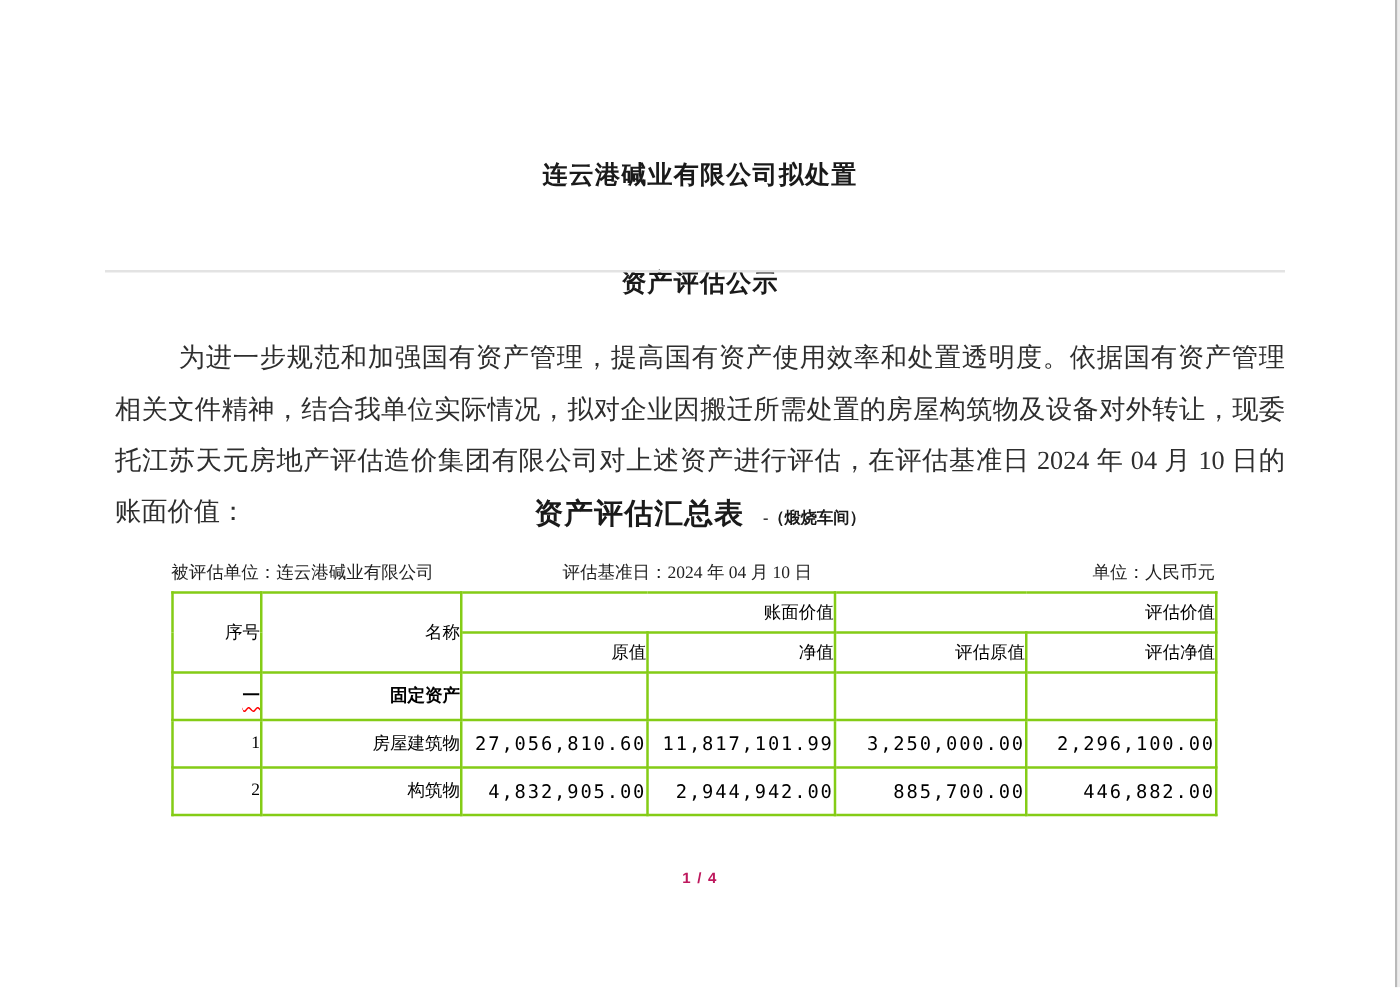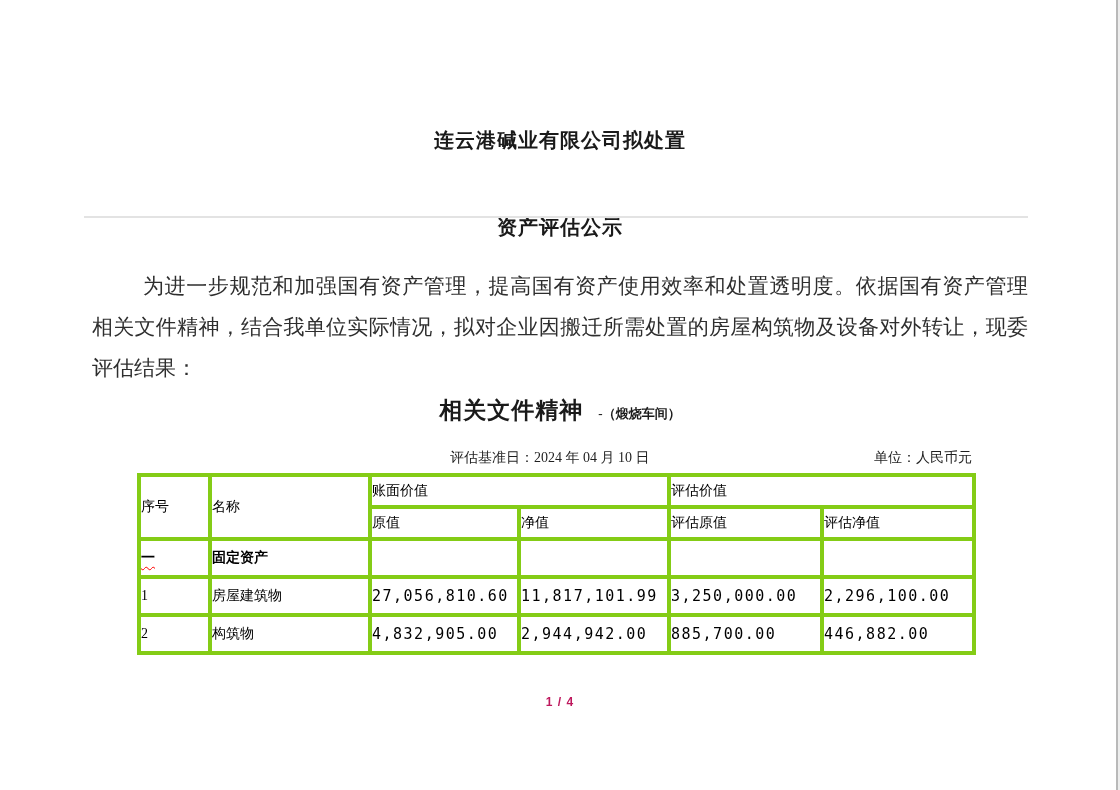--- a/index.html
+++ b/index.html
@@ -39,22 +39,22 @@
   }
   .meta-left{position:absolute;left:0;top:0;}
   .meta-mid{position:absolute;left:313px;top:0;}
   .meta-right{position:absolute;right:0;top:0;}
   table.summary{
     position:absolute;left:137px;top:473px;width:835px;
     border-collapse:collapse;table-layout:fixed;
     font-size:14px;color:#000;
   }
   table.summary th,table.summary td{
-    border:4px solid #84cc16;padding:0;overflow:hidden;
-    font-weight:normal;text-align:left;vertical-align:middle;
+    border:2px solid #84cc16;padding:0;overflow:hidden;
+    font-weight:normal;text-align:right;vertical-align:middle;
   }
   tr.hdr{height:32px;}
   tr.body-row{height:38px;}
   td.num{
     text-align:right;padding-right:10px;
     font-family:"DejaVu Sans Mono","Liberation Mono",monospace;
     font-size:15px;letter-spacing:1.5px;
   }
   tr.subtotal td{font-weight:bold;}
   .squiggle{
@@ -76,28 +76,30 @@
 <div class="page">
 
   <div class="doc-title line1">连云港碱业有限公司拟处置</div>
   <div class="doc-title line2">资产评估公示</div>
 
   <div class="title-divider"></div>
 
   <div class="para">
     <div class="pline first">为进一步规范和加强国有资产管理，提高国有资产使用效率和处置透明度。依据国有资产管理</div>
     <div class="pline">相关文件精神，结合我单位实际情况，拟对企业因搬迁所需处置的房屋构筑物及设备对外转让，现委</div>
-    <div class="pline last">评估结果：</div>
+    <div class="pline">托江苏天元房地产评估造价集团有限公司对上述资产进行评估，在评估基准日 2024 年 04 月 10 日的</div>
+    <div class="pline last">账面价值：</div>
   </div>
 
   <div class="tbl-title">
-    <span class="tbl-title-main">相关文件精神</span><span class="tbl-title-suffix">-（煅烧车间）</span>
+    <span class="tbl-title-main">资产评估汇总表</span><span class="tbl-title-suffix">-（煅烧车间）</span>
   </div>
 
   <div class="meta">
+    <span class="meta-left">被评估单位：连云港碱业有限公司</span>
     <span class="meta-mid">评估基准日：2024 年 04 月 10 日</span>
     <span class="meta-right">单位：人民币元</span>
   </div>
 
   <table class="summary">
     <colgroup>
       <col style="width:71px">
         <col style="width:160px">
         <col style="width:149px">
       <col style="width:150px">

